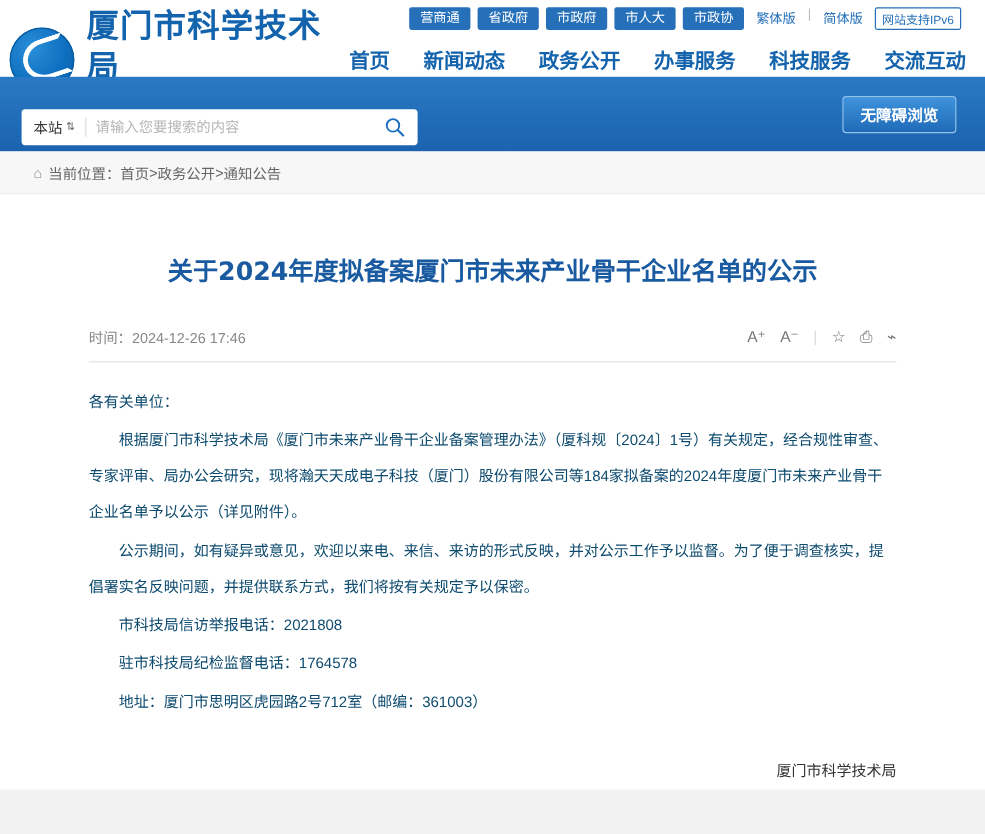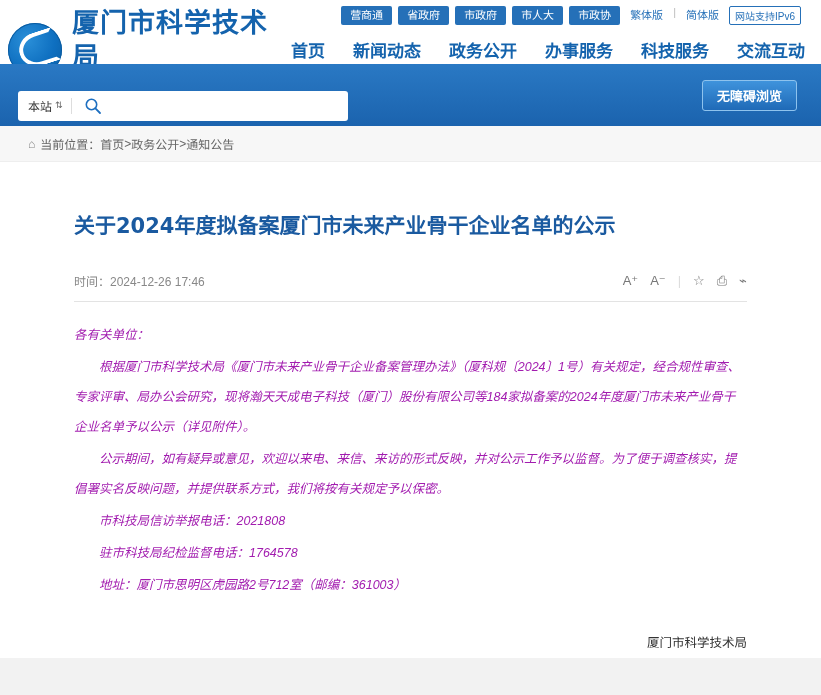--- a/index.html
+++ b/index.html
@@ -201,41 +201,41 @@
 
   
   .page { background: #f2f2f2; padding: 0 0 0 0; height: 560px; }
   .card {
     background: #ffffff;
     margin: 0 auto;
     width: 821px;
     padding: 34px 74px 0 74px;
   }
   h1.title {
-    text-align: left;
+    text-align: center;
     font-size: 21px;
     color: #1a5aa0;
     font-weight: bold;
     line-height: 32px;
     padding: 14px 0 30px 0;
     font-family: "DejaVu Sans", sans-serif;
   }
   .meta {
     border-bottom: 1px solid #e3e3e3;
     padding-bottom: 12px;
     display: flex;
     align-items: center;
     justify-content: space-between;
     gap: 11px;
   }
   .meta-time { font-size: 12px; color: #888; }
   .meta-tools { display: flex; align-items: center; gap: 12px; color: #777; font-size: 13px; }
   .meta-tools .t { cursor: pointer; }
   .tool-sep { color: #ddd; }
-  .body { padding-top: 18px; font-size: 12.5px; color: #a21caf; line-height: 30px; font-style: italic; }
+  .body { padding-top: 18px; font-size: 12.5px; color: #0c4a6e; line-height: 30px; }
   .body p { text-indent: 2em; margin-bottom: 2px; }
   .sign { text-align: right; font-size: 12.5px; color: #333; line-height: 30px; padding-top: 26px; }
 </style>
 </head>
 <body>
 
 <div class="topbar">
   <div class="logo-area">
     <div class="logo-mark"></div>
     <div class="logo-text">
@@ -268,20 +268,21 @@
 </div>
 
 <div class="band">
 
   <div class="searchwrap">
     <span class="scope">
       <span>本站</span>
       <span class="arrows">⇅</span>
     </span>
     <span class="vline"></span>
+    <input type="text" placeholder="请输入您要搜索的内容" style="">
     <span class="search-btn">
       <svg width="18" height="18" viewBox="0 0 18 18" aria-hidden="true">
         <circle cx="7.5" cy="7.5" r="5.2" fill="none" stroke="#1d6fc0" stroke-width="1.6"></circle>
         <line x1="11.4" y1="11.4" x2="16" y2="16" stroke="#1d6fc0" stroke-width="1.8" stroke-linecap="round"></line>
       </svg>
     </span>
   </div>
 
   <div class="access-btn">无障碍浏览</div>
 </div>

